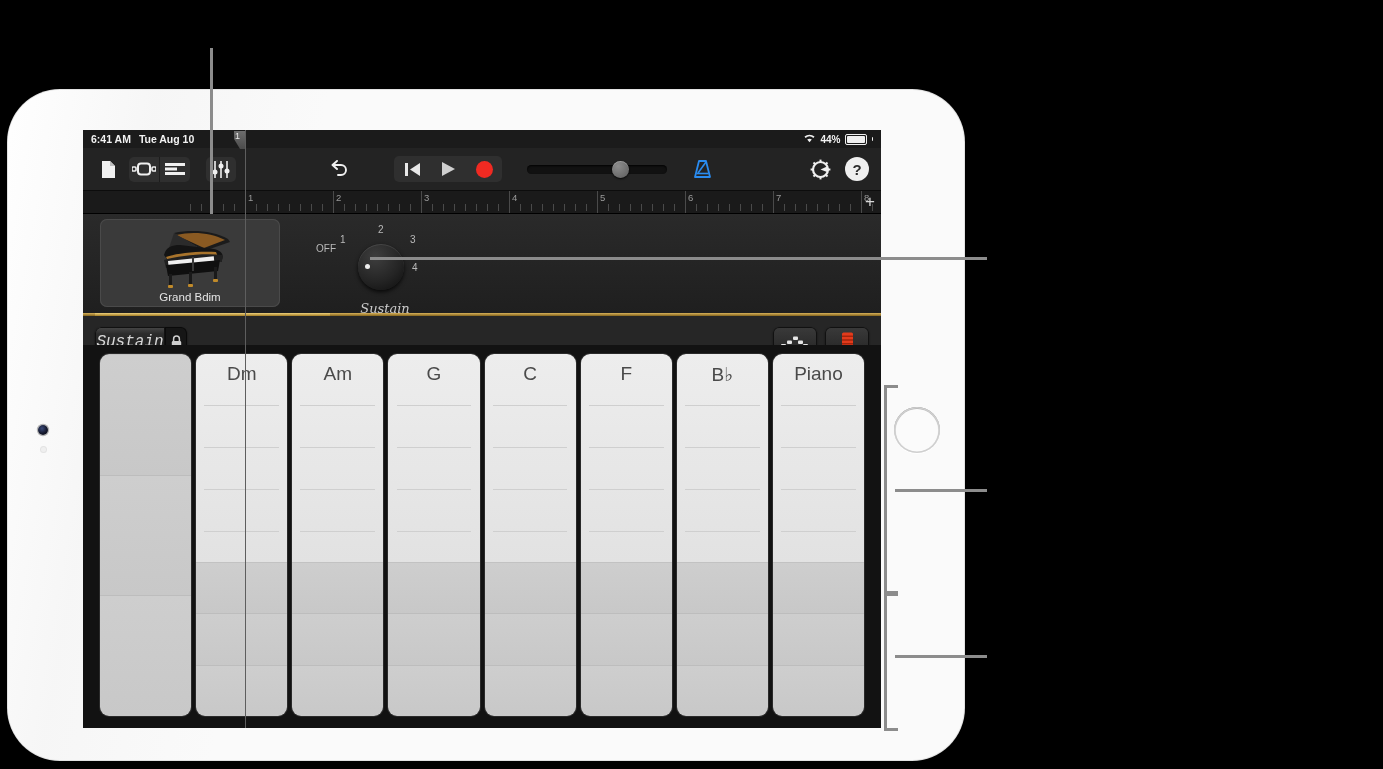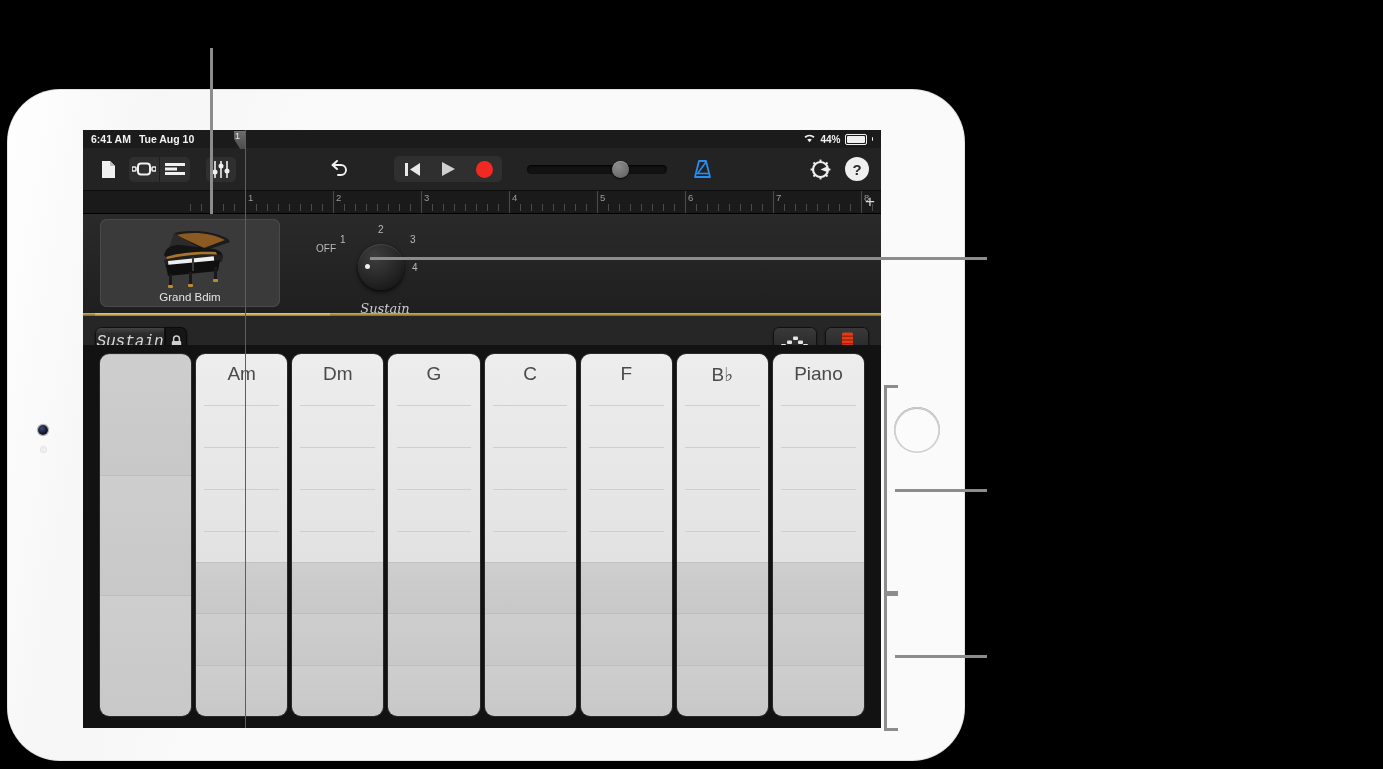--- a/index.html
+++ b/index.html
@@ -409,35 +409,35 @@
   <div class="strips" id="strips">
       <div class="strip">
         <div class="strip-bot">
           <div class="cell"></div>
           <div class="cell"></div>
           <div class="cell"></div>
         </div>
       </div>
       <div class="strip">
         <div class="strip-top">
+          <div class="strip-label">Dm</div>
+          <div class="sep" style="top: 51px;"></div>
+          <div class="sep" style="top: 93px;"></div>
+          <div class="sep" style="top: 135px;"></div>
+          <div class="sep" style="top: 177px;"></div>
+        </div>
+        <div class="strip-bot">
+          <div class="cell"></div>
+          <div class="cell"></div>
+          <div class="cell"></div>
+        </div>
+      </div>
+      <div class="strip">
+        <div class="strip-top">
           <div class="strip-label">Am</div>
-          <div class="sep" style="top: 51px;"></div>
-          <div class="sep" style="top: 93px;"></div>
-          <div class="sep" style="top: 135px;"></div>
-          <div class="sep" style="top: 177px;"></div>
-        </div>
-        <div class="strip-bot">
-          <div class="cell"></div>
-          <div class="cell"></div>
-          <div class="cell"></div>
-        </div>
-      </div>
-      <div class="strip">
-        <div class="strip-top">
-          <div class="strip-label">Dm</div>
           <div class="sep" style="top: 51px;"></div>
           <div class="sep" style="top: 93px;"></div>
           <div class="sep" style="top: 135px;"></div>
           <div class="sep" style="top: 177px;"></div>
         </div>
         <div class="strip-bot">
           <div class="cell"></div>
           <div class="cell"></div>
           <div class="cell"></div>
         </div>

